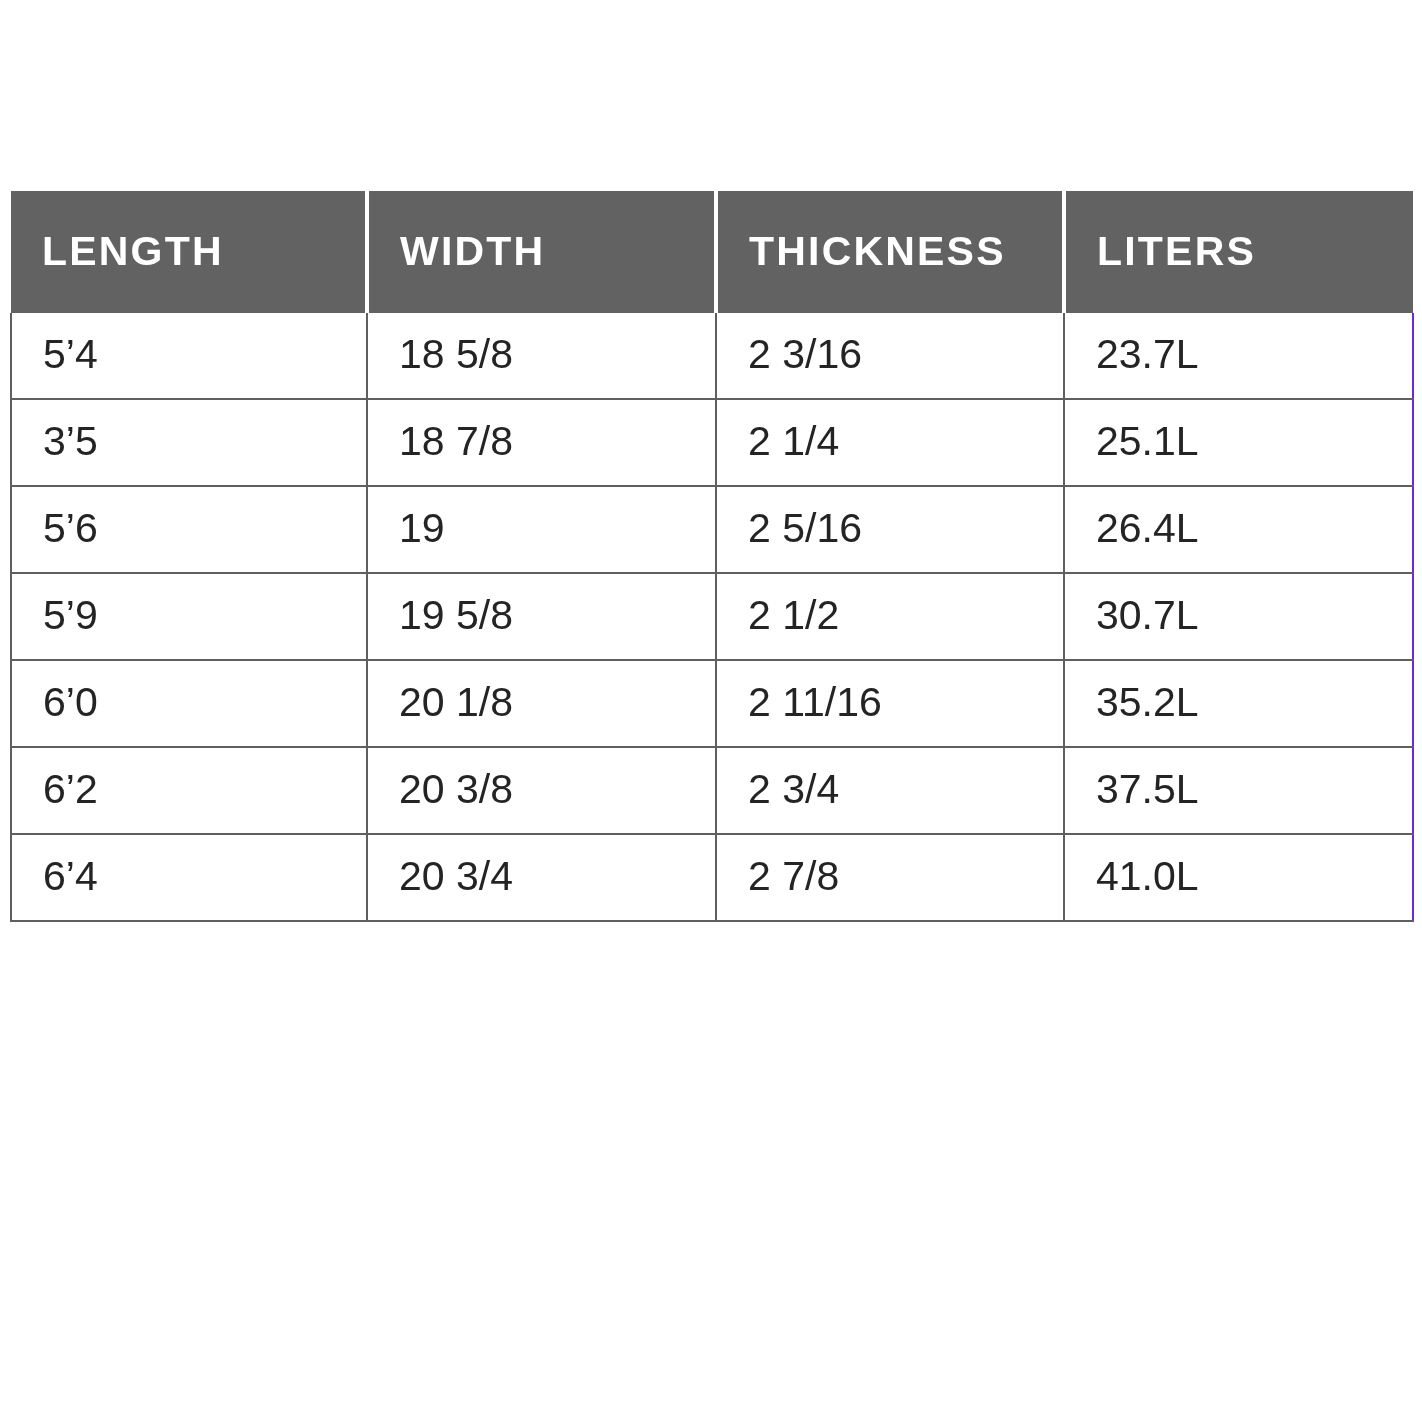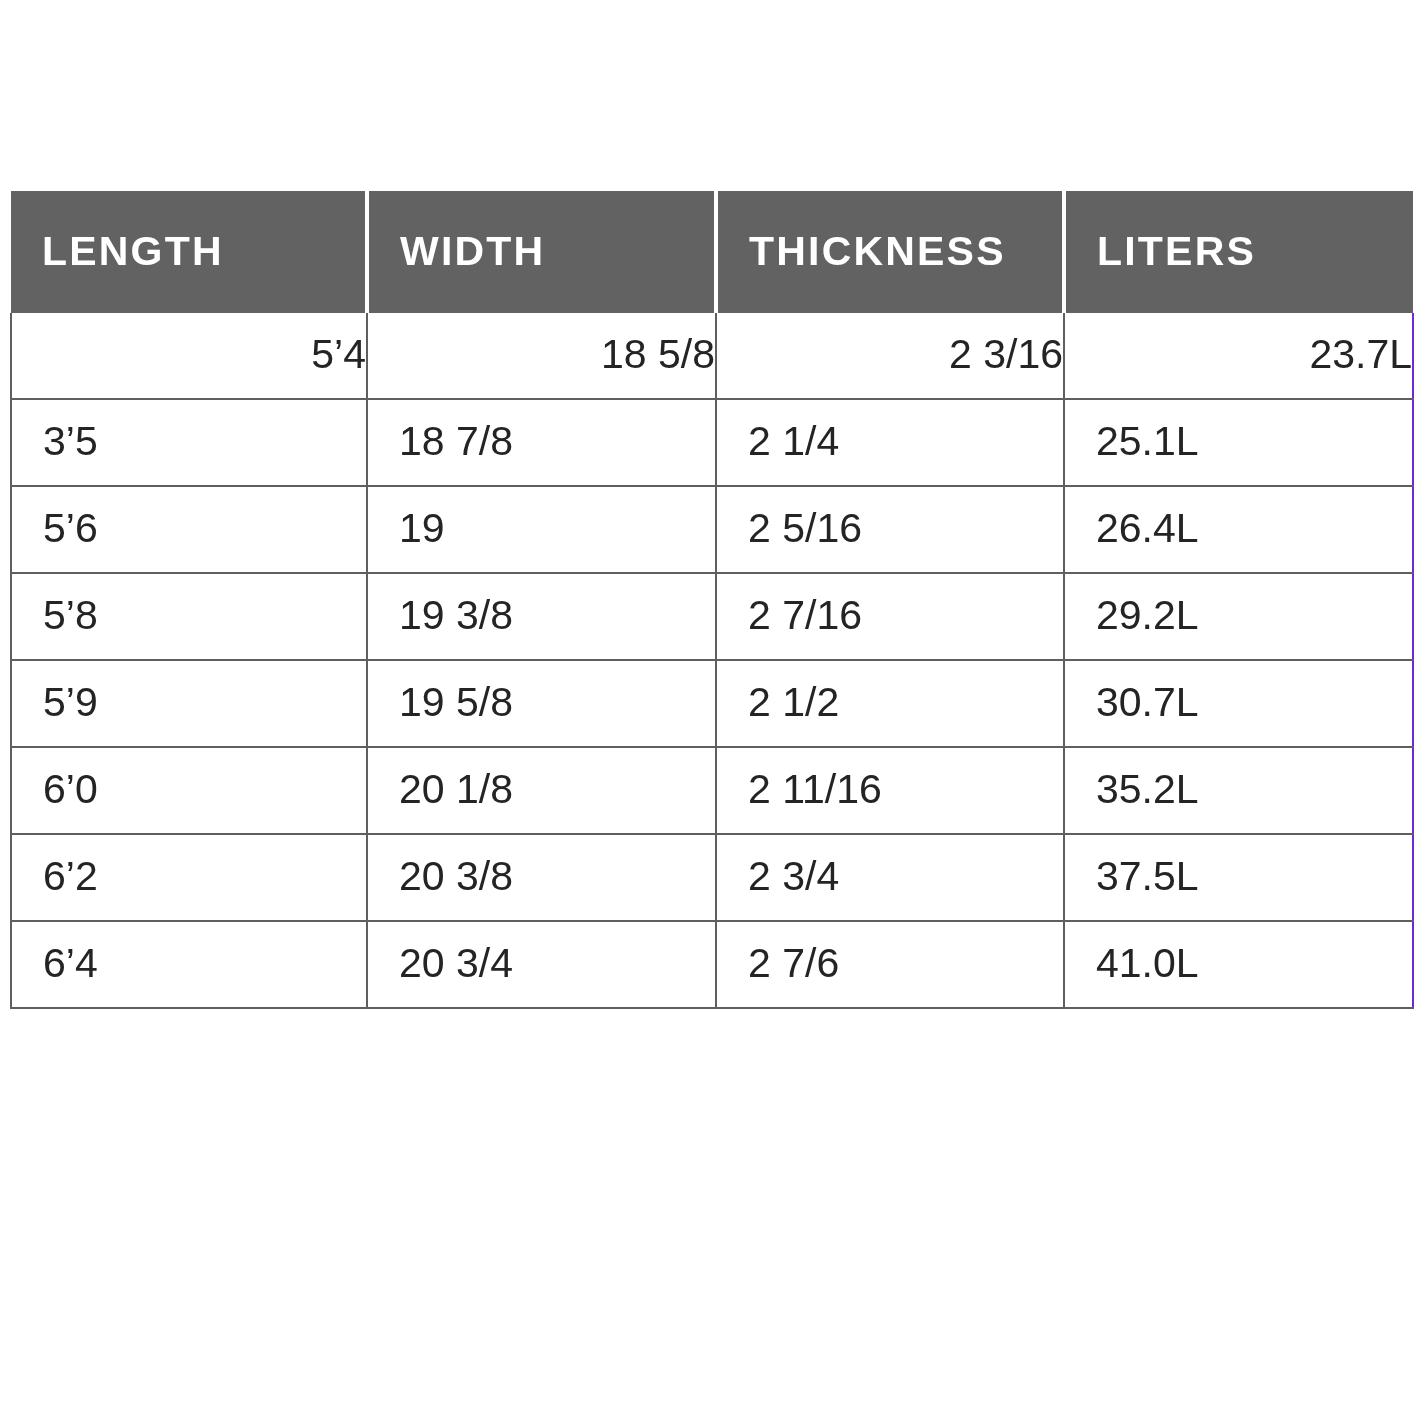--- a/index.html
+++ b/index.html
@@ -74,21 +74,20 @@
   table.size-table tbody tr td:first-child {
     border-left: 2px solid #5f5f5f;
   }
 
   table.size-table tbody td:last-child {
     border-right: 2px solid #6d28d9;
   }
 
   table.size-table tbody tr:first-child td {
     border-top: none;
-    text-align: right;
   }
 </style>
 </head>
 <body>
 
 <div class="page">
   <div class="table-wrap">
     <table class="size-table">
       <colgroup>
         <col class="c0">
@@ -117,45 +116,39 @@
           <td>2 1/4</td>
           <td>25.1L</td>
         </tr>
         <tr>
           <td>5’6</td>
           <td>19</td>
           <td>2 5/16</td>
           <td>26.4L</td>
         </tr>
         <tr>
-          <td>5’8</td>
-          <td>19 3/8</td>
-          <td>2 7/16</td>
-          <td>29.2L</td>
-        </tr>
-        <tr>
           <td>5’9</td>
           <td>19 5/8</td>
           <td>2 1/2</td>
           <td>30.7L</td>
         </tr>
         <tr>
           <td>6’0</td>
           <td>20 1/8</td>
           <td>2 11/16</td>
           <td>35.2L</td>
         </tr>
         <tr>
           <td>6’2</td>
           <td>20 3/8</td>
           <td>2 3/4</td>
           <td>37.5L</td>
         </tr>
         <tr>
           <td>6’4</td>
           <td>20 3/4</td>
-          <td>2 7/6</td>
+          <td>2 7/8</td>
           <td>41.0L</td>
         </tr>
       </tbody>
     </table>
   </div>
 </div>
 
 </body></html>

